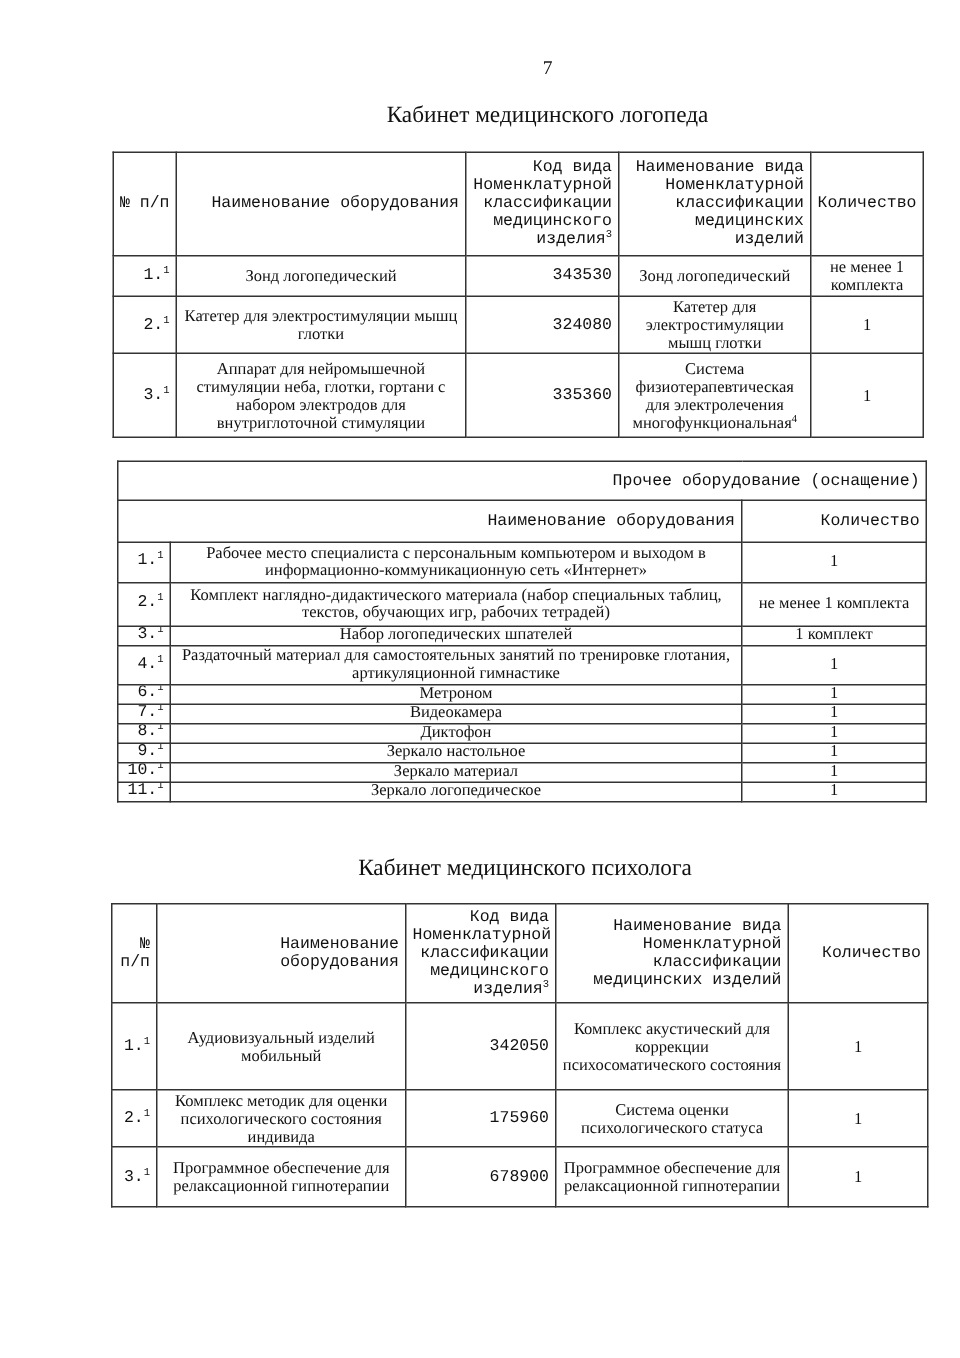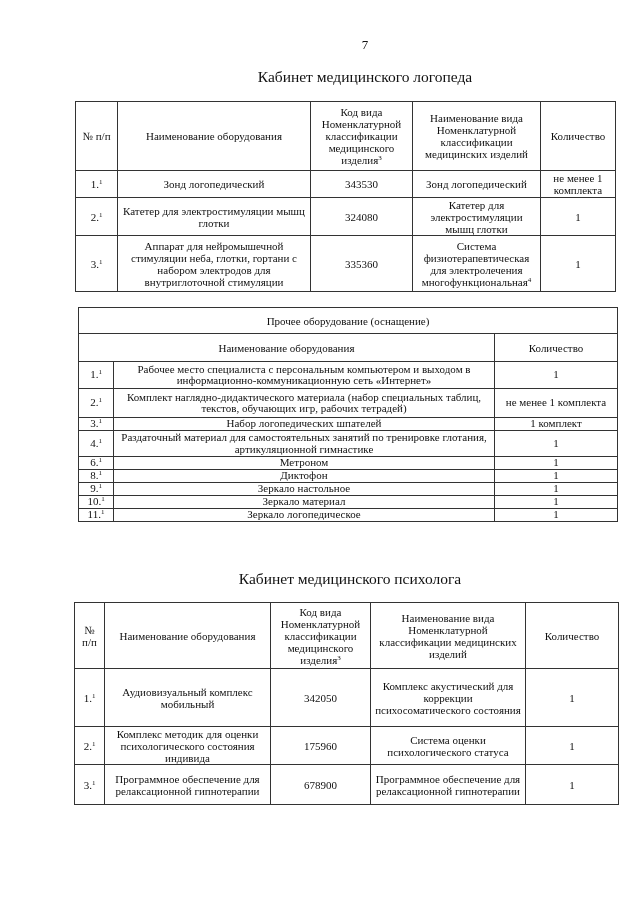--- a/index.html
+++ b/index.html
@@ -4,21 +4,21 @@
 <style>
   html, body { margin: 0; padding: 0; background: #ffffff; }
   body { width: 640px; height: 905px; position: relative; overflow: hidden;
          font-family: "Liberation Serif", serif; color: #111; }
   .abs { position: absolute; }
   .page-num { left: 0; width: 730px; top: 37px; text-align: center; font-size: 13px; }
   .section-title { font-size: 15.5px; text-align: center; }
   table { border-collapse: collapse; position: absolute; table-layout: fixed; }
   td, th { border: 1px solid #333; font-weight: normal; padding: 0 4px; line-height: 12px;
            font-size: 11px; vertical-align: middle; overflow: hidden; }
-  .c { text-align: center; }
+  .c { text-align: right; font-family: Liberation Mono, monospace; }
   .l { text-align: center; }
   sup { font-size: 7px; line-height: 0; vertical-align: 4px; }
   .t2 td { line-height: 11.5px; }
 </style>
 </head>
 <body>
 
 <div class="abs page-num">7</div>
 
 <div class="abs section-title" style="left:70px;width:590px;top:68px;">Кабинет медицинского логопеда</div>
@@ -98,20 +98,25 @@
         <td class="c"><span>4.</span><sup>1</sup></td>
         <td class="l">Раздаточный материал для самостоятельных занятий по тренировке глотания, артикуляционной гимнастике</td>
         <td class="l">1</td>
       </tr>
       <tr style="height: 13px;">
         <td class="c"><span>6.</span><sup>1</sup></td>
         <td class="l">Метроном</td>
         <td class="l">1</td>
       </tr>
       <tr style="height: 13px;">
+        <td class="c"><span>7.</span><sup>1</sup></td>
+        <td class="l">Видеокамера</td>
+        <td class="l">1</td>
+      </tr>
+      <tr style="height: 13px;">
         <td class="c"><span>8.</span><sup>1</sup></td>
         <td class="l">Диктофон</td>
         <td class="l">1</td>
       </tr>
       <tr style="height: 13px;">
         <td class="c"><span>9.</span><sup>1</sup></td>
         <td class="l">Зеркало настольное</td>
         <td class="l">1</td>
       </tr>
       <tr style="height: 13px; padding-left: 12px;">
@@ -140,21 +145,21 @@
   <tbody>
       <tr style="height:66px">
     <th class="c">№ п/п</th>
     <th class="c">Наименование оборудования</th>
     <th class="c"><span>Код вида Номенклатурной классификации медицинского изделия</span><sup>3</sup></th>
     <th class="c">Наименование вида Номенклатурной классификации медицинских изделий</th>
     <th class="c">Количество</th>
   </tr>
   <tr style="height:58px">
     <td class="c"><span>1.</span><sup>1</sup></td>
-    <td class="l">Аудиовизуальный комплекс мобильный</td>
+    <td class="l">Аудиовизуальный изделий мобильный</td>
     <td class="c">342050</td>
     <td class="l">Комплекс акустический для коррекции психосоматического состояния</td>
     <td class="l">1</td>
   </tr>
   <tr style="height:38px">
     <td class="c"><span>2.</span><sup>1</sup></td>
     <td class="l">Комплекс методик для оценки психологического состояния индивида</td>
     <td class="c">175960</td>
     <td class="l">Система оценки психологического статуса</td>
     <td class="l">1</td>

